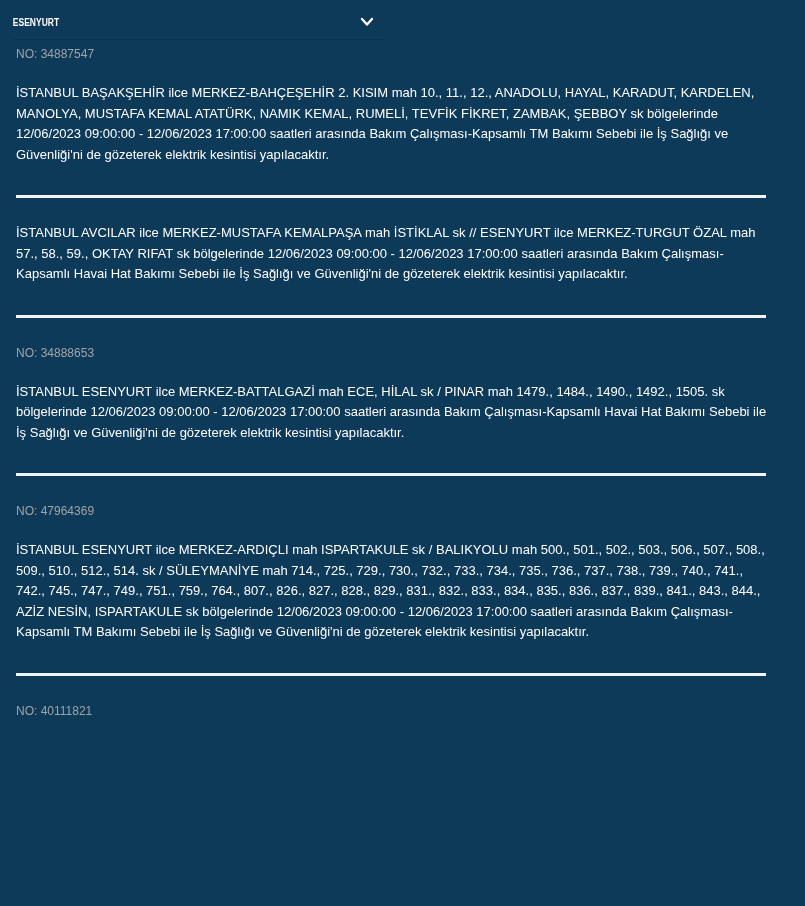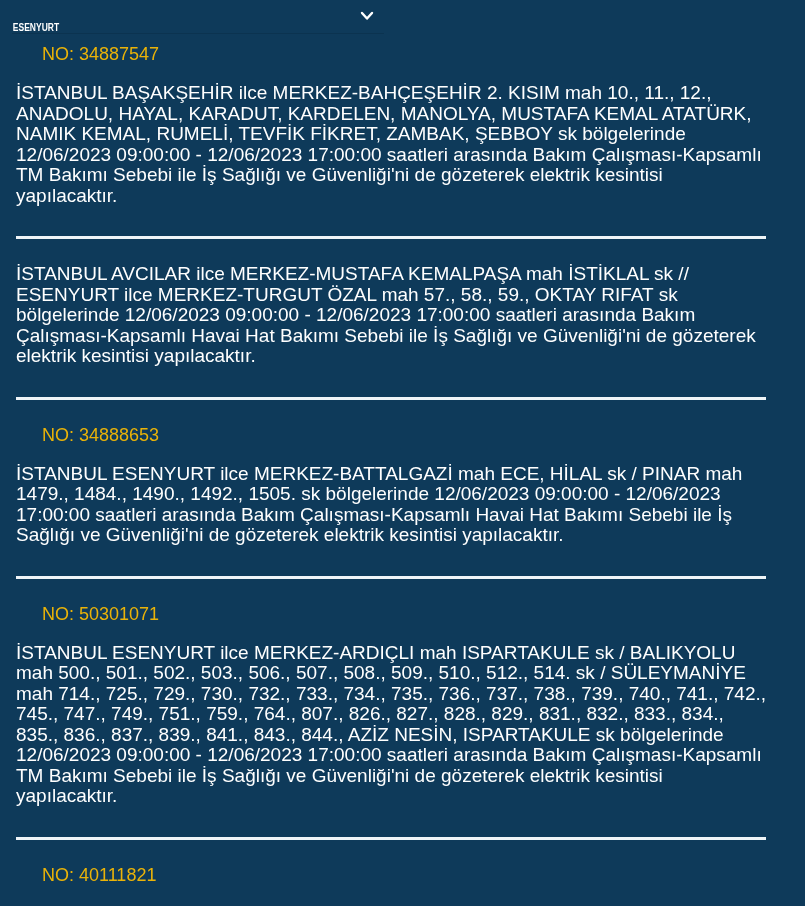--- a/index.html
+++ b/index.html
@@ -17,24 +17,24 @@
     }
     .filters {
       position: absolute;
       top: 0;
       left: 0;
       width: 805px;
       height: 34px;
     }
     .select {
       position: absolute;
-      top: 0;
+      top: 6px;
       height: 33px;
       display: flex;
-      align-items: flex-end;
+      align-items: center;
       border-bottom: 1px solid #0b3350;
       cursor: pointer;
     }
     .select.district { left: 12px; width: 372px; }
     .select.date { left: 395px; width: 372px; }
     .select .label {
       font-family: "Liberation Sans", sans-serif;
       font-weight: bold;
       font-size: 10px;
       letter-spacing: 0px;
@@ -54,29 +54,28 @@
     .content {
       position: absolute;
       top: 34px;
       left: 16px;
       width: 752px;
     }
     .notice {
       padding-top: 10px;
     }
     .notice-no {
-      font-size: 18px;
+      font-size: 12px;
       line-height: 20px;
       height: 22px;
       margin-bottom: 17px;
-      color: #eab308;
-      margin-left: 26px;
+      color: #a3a3a3;
     }
     .notice-text {
-      font-size: 19px;
+      font-size: 13px;
       line-height: 20.5px;
       color: #ffffff;
       width: 752px;
     }
     .separator {
       height: 3px;
       background: #eef4f8;
       width: 750px;
       margin-top: 30px;
       margin-bottom: 15px;
@@ -106,21 +105,21 @@
   </div>
   <div class="separator"></div>
 
   <div class="notice">
     <div class="notice-no">NO: 34888653</div>
     <div class="notice-text">İSTANBUL ESENYURT ilce MERKEZ-BATTALGAZİ mah ECE, HİLAL sk / PINAR mah 1479., 1484., 1490., 1492., 1505. sk bölgelerinde 12/06/2023 09:00:00 - 12/06/2023 17:00:00 saatleri arasında Bakım Çalışması-Kapsamlı Havai Hat Bakımı Sebebi ile İş Sağlığı ve Güvenliği'ni de gözeterek elektrik kesintisi yapılacaktır.</div>
   </div>
   <div class="separator"></div>
 
   <div class="notice">
-    <div class="notice-no">NO: 50301071</div>
+    <div class="notice-no">NO: 47964369</div>
     <div class="notice-text">İSTANBUL ESENYURT ilce MERKEZ-ARDIÇLI mah ISPARTAKULE sk / BALIKYOLU mah 500., 501., 502., 503., 506., 507., 508., 509., 510., 512., 514. sk / SÜLEYMANİYE mah 714., 725., 729., 730., 732., 733., 734., 735., 736., 737., 738., 739., 740., 741., 742., 745., 747., 749., 751., 759., 764., 807., 826., 827., 828., 829., 831., 832., 833., 834., 835., 836., 837., 839., 841., 843., 844., AZİZ NESİN, ISPARTAKULE sk bölgelerinde 12/06/2023 09:00:00 - 12/06/2023 17:00:00 saatleri arasında Bakım Çalışması-Kapsamlı TM Bakımı Sebebi ile İş Sağlığı ve Güvenliği'ni de gözeterek elektrik kesintisi yapılacaktır.</div>
   </div>
   <div class="separator"></div>
 
   <div class="notice">
     <div class="notice-no">NO: 40111821</div>
   </div>
 </div>
 
 </body></html>

